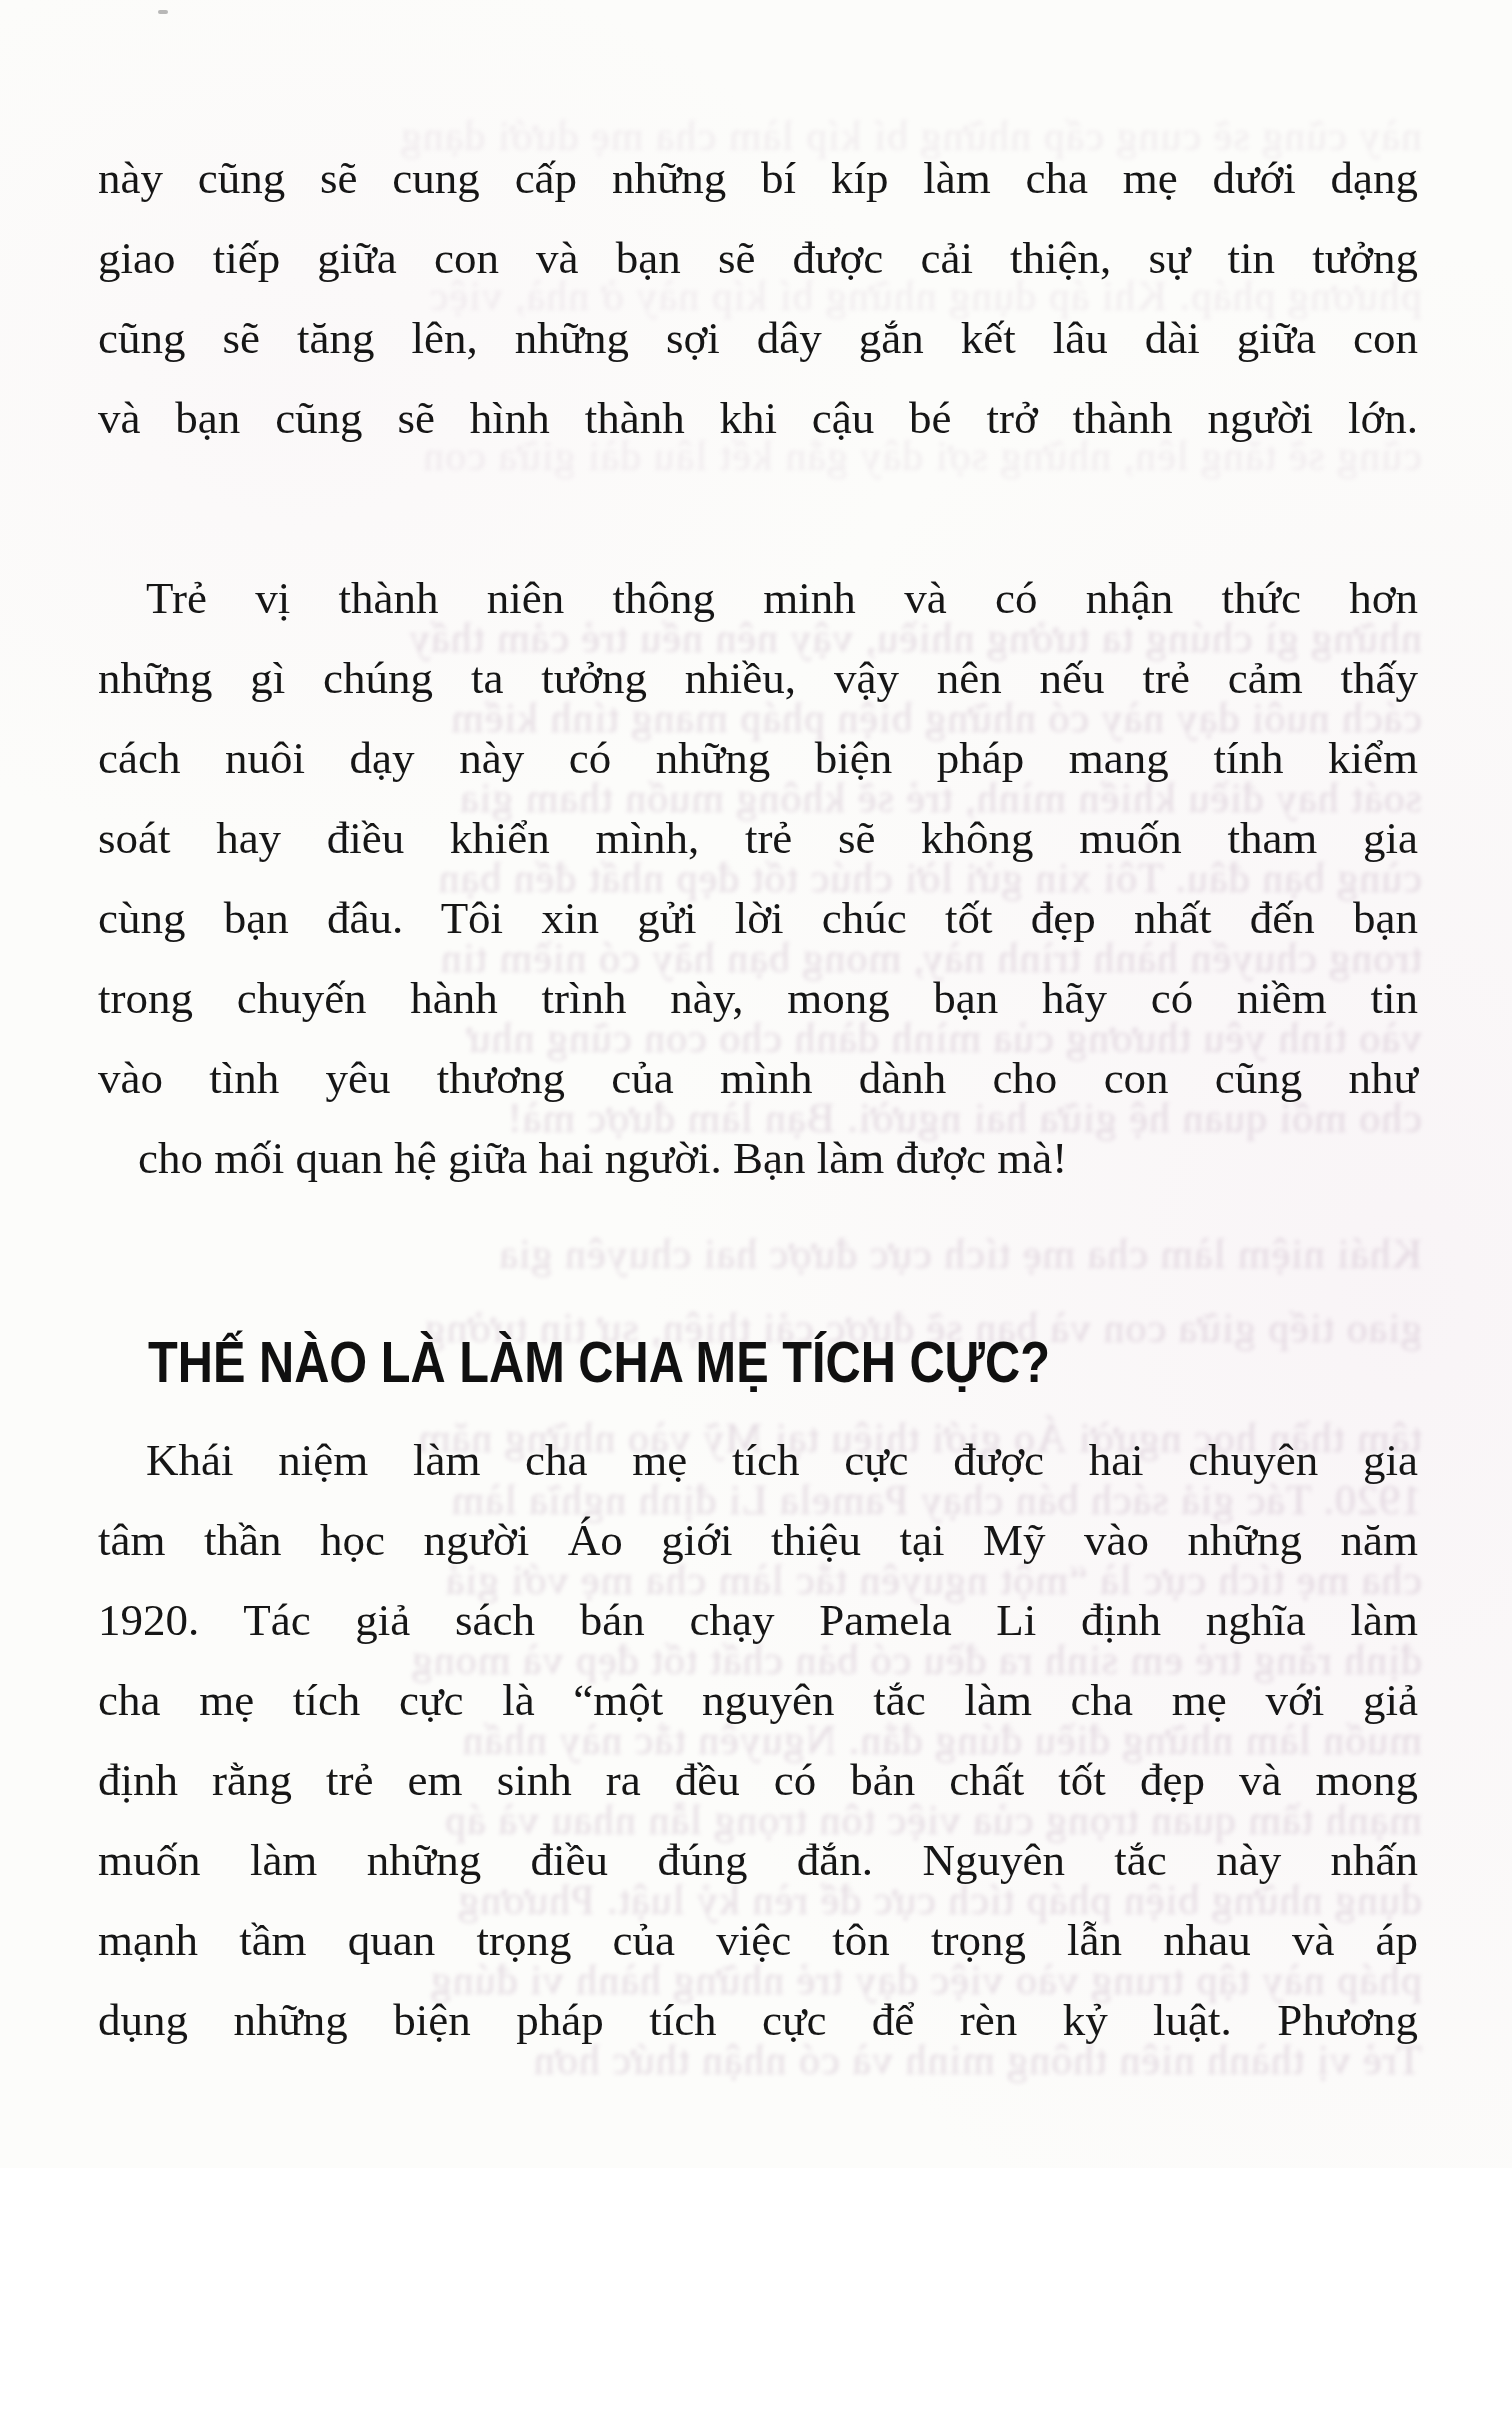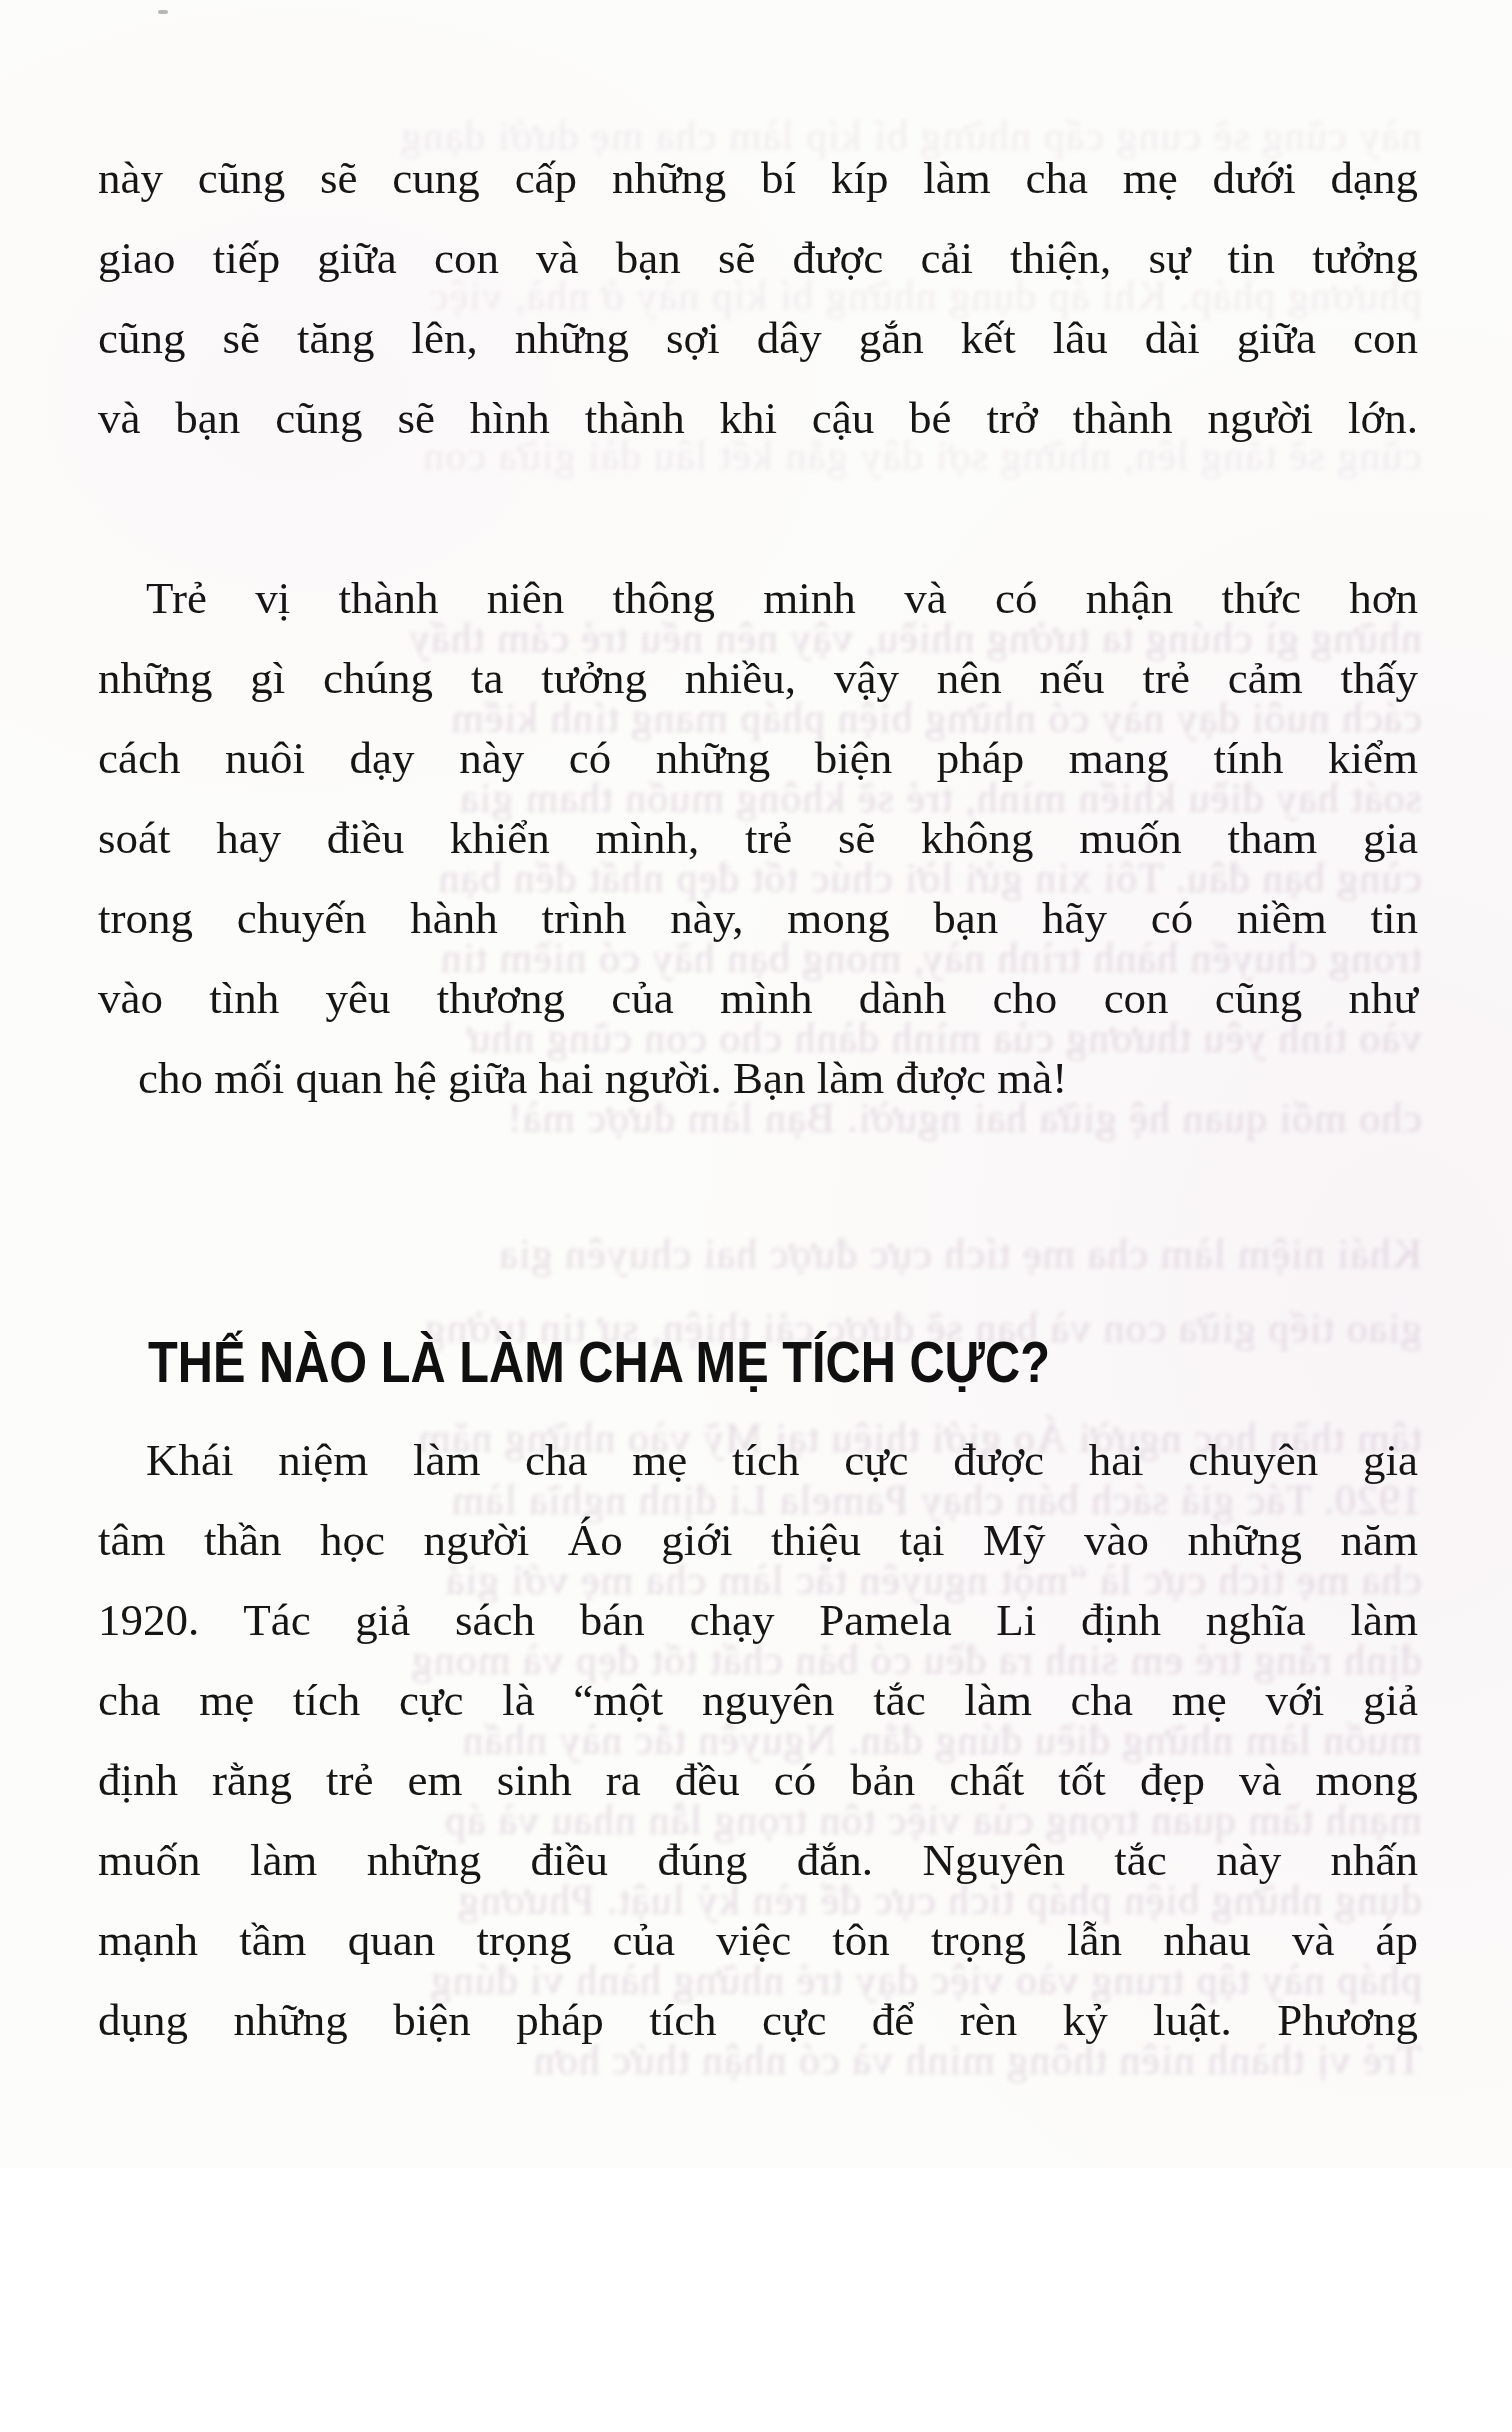--- a/index.html
+++ b/index.html
@@ -121,20 +121,21 @@
       <div class="line">giao tiếp giữa con và bạn sẽ được cải thiện, sự tin tưởng</div>
       <div class="line">cũng sẽ tăng lên, những sợi dây gắn kết lâu dài giữa con</div>
       <div class="line">và bạn cũng sẽ hình thành khi cậu bé trở thành người lớn.</div>
     </div>
 
     <div class="para" id="p2">
       <div class="line indent">Trẻ vị thành niên thông minh và có nhận thức hơn</div>
       <div class="line">những gì chúng ta tưởng nhiều, vậy nên nếu trẻ cảm thấy</div>
       <div class="line">cách nuôi dạy này có những biện pháp mang tính kiểm</div>
       <div class="line">soát hay điều khiển mình, trẻ sẽ không muốn tham gia</div>
+      <div class="line">cùng bạn đâu. Tôi xin gửi lời chúc tốt đẹp nhất đến bạn</div>
       <div class="line">trong chuyến hành trình này, mong bạn hãy có niềm tin</div>
       <div class="line">vào tình yêu thương của mình dành cho con cũng như</div>
       <div class="line short">cho mối quan hệ giữa hai người. Bạn làm được mà!</div>
     </div>
 
     <h2 class="heading"><span class="condense">THẾ NÀO LÀ LÀM CHA MẸ TÍCH CỰC?</span></h2>
 
     <div class="para" id="p3">
       <div class="line indent">Khái niệm làm cha mẹ tích cực được hai chuyên gia</div>
       <div class="line">tâm thần học người Áo giới thiệu tại Mỹ vào những năm</div>

